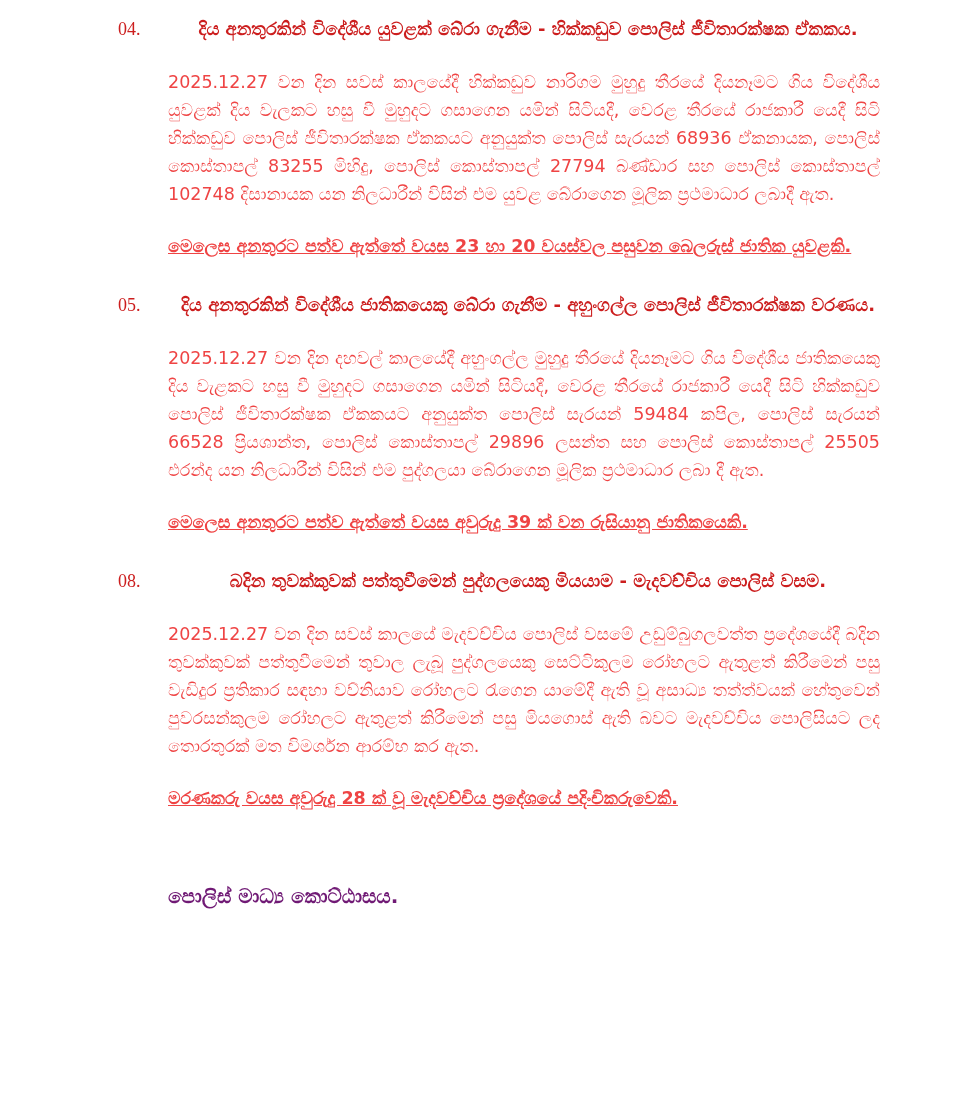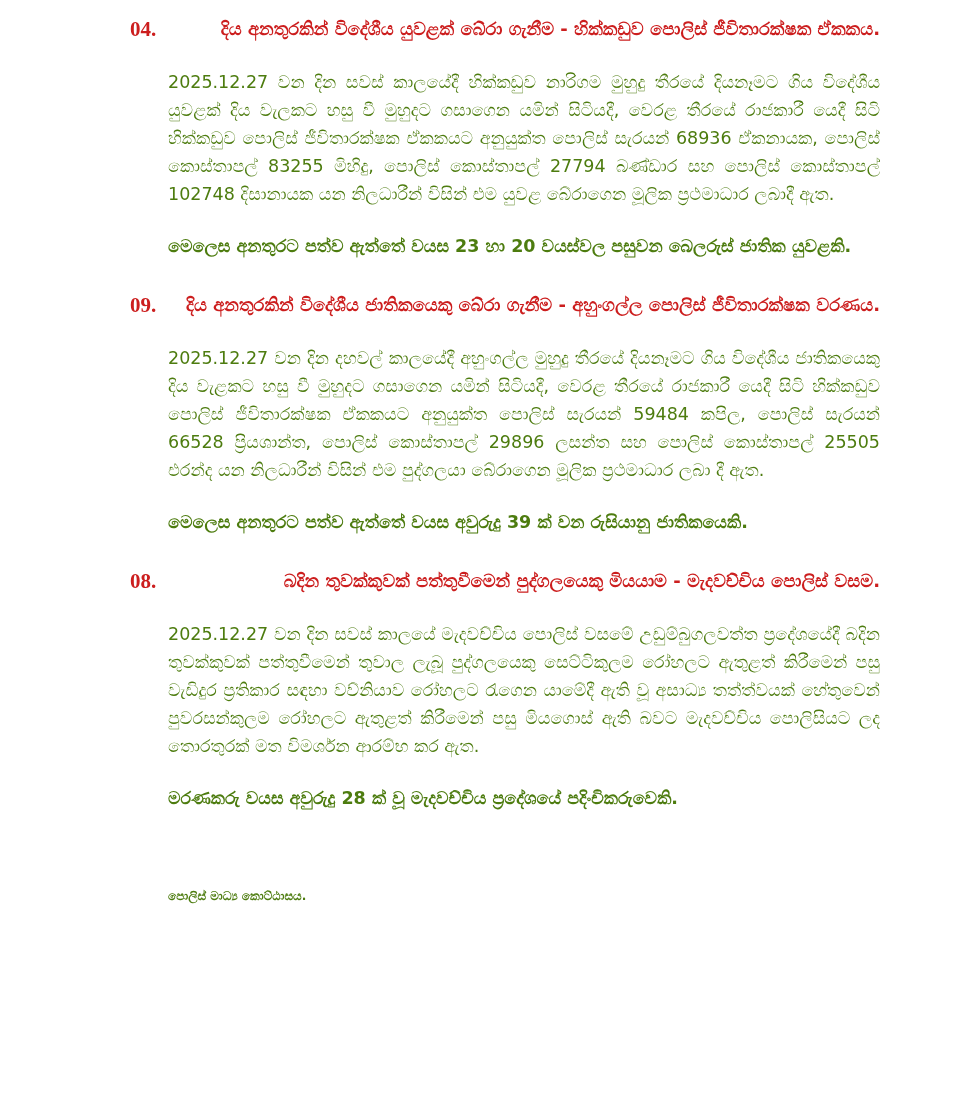--- a/index.html
+++ b/index.html
@@ -22,73 +22,73 @@
     background: #ffffff;
   }
   .section {
     display: flex;
     align-items: flex-start;
     margin-bottom: 6px;
   }
   .sec-num {
     flex: 0 0 50px;
     font-family: "Liberation Serif", serif;
-    font-weight: bold;
-    font-size: 21px;
+    font-weight: normal;
+    font-size: 18px;
     line-height: 30px;
     color: var(--red);
-    text-align: center;
   }
   .sec-body {
     flex: 1 1 auto;
     min-width: 0;
   }
   .sec-heading {
     font-weight: bold;
     font-size: 18px;
     line-height: 30px;
     color: var(--red);
     margin: 0 0 24px 8px;
-    text-align: right;
+    text-align: center;
   }
   p.para {
     font-size: 17.5px;
     line-height: 28px;
     margin: 0 0 24px 0;
     text-align: justify;
-    color: #4d7c0f;
+    color: #ef4444;
   }
   p.para.bold {
     font-weight: bold;
+    text-decoration: underline;
   }
   .footer-line {
     font-weight: bold;
-    font-size: 12px;
+    font-size: 20px;
     line-height: 28px;
     margin-top: 46px;
     padding-left: 50px;
-    color: #4d7c0f;
+    color: #701a75;
   }
 </style>
 </head>
 <body>
 
 <div class="page">
 
   <div class="section">
     <div class="sec-num">04.</div>
     <div class="sec-body">
       <p class="sec-heading">දිය අනතුරකින් විදේශීය යුවළක් බේරා ගැනීම - හික්කඩුව පොලිස් ජීවිතාරක්ෂක ඒකකය.</p>
       <p class="para">2025.12.27 වන දින සවස් කාලයේදී හික්කඩුව නාරිගම මුහුදු තීරයේ දියනෑමට ගිය විදේශීය යුවළක් දිය වැලකට හසු වී මුහුදට ගසාගෙන යමින් සිටියදී, වෙරළ තීරයේ රාජකාරී යෙදී සිටි හික්කඩුව පොලිස් ජීවිතාරක්ෂක ඒකකයට අනුයුක්ත පොලිස් සැරයන් 68936 ඒකනායක, පොලිස් කොස්තාපල් 83255 මිහිදු, පොලිස් කොස්තාපල් 27794 බණ්ඩාර සහ පොලිස් කොස්තාපල් 102748 දිසානායක යන නිලධාරීන් විසින් එම යුවළ බේරාගෙන මූලික ප්‍රථමාධාර ලබාදී ඇත.</p>
       <p class="para bold">මෙලෙස අනතුරට පත්ව ඇත්තේ වයස 23 හා 20 වයස්වල පසුවන බෙලරුස් ජාතික යුවළකි.</p>
     </div>
   </div>
 
   <div class="section">
-    <div class="sec-num">09.</div>
+    <div class="sec-num">05.</div>
     <div class="sec-body">
       <p class="sec-heading">දිය අනතුරකින් විදේශීය ජාතිකයෙකු බේරා ගැනීම - අහුංගල්ල පොලිස් ජීවිතාරක්ෂක වරණය.</p>
       <p class="para">2025.12.27 වන දින දහවල් කාලයේදී අහුංගල්ල මුහුදු තීරයේ දියනෑමට ගිය විදේශීය ජාතිකයෙකු දිය වැළකට හසු වී මුහුදට ගසාගෙන යමින් සිටියදී, වෙරළ තීරයේ රාජකාරී යෙදී සිටි හික්කඩුව පොලිස් ජීවිතාරක්ෂක ඒකකයට අනුයුක්ත පොලිස් සැරයන් 59484 කපිල, පොලිස් සැරයන් 66528 ප්‍රියශාන්ත, පොලිස් කොස්තාපල් 29896 ලසන්ත සහ පොලිස් කොස්තාපල් 25505 එරන්ද යන නිලධාරීන් විසින් එම පුද්ගලයා බේරාගෙන මූලික ප්‍රථමාධාර ලබා දී ඇත.</p>
       <p class="para bold">මෙලෙස අනතුරට පත්ව ඇත්තේ වයස අවුරුදු 39 ක් වන රුසියානු ජාතිකයෙකි.</p>
     </div>
   </div>
 
   <div class="section">
     <div class="sec-num">08.</div>
     <div class="sec-body">

